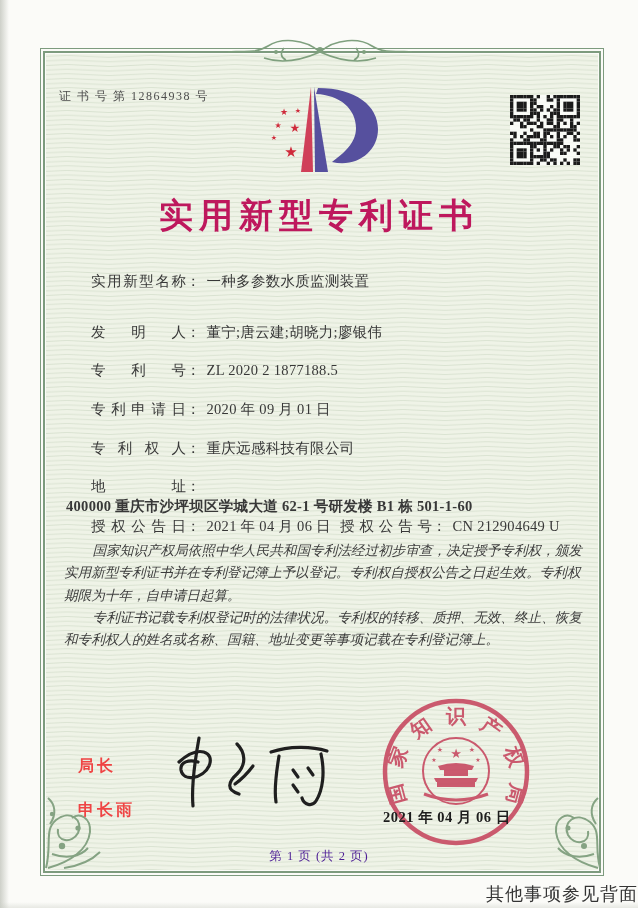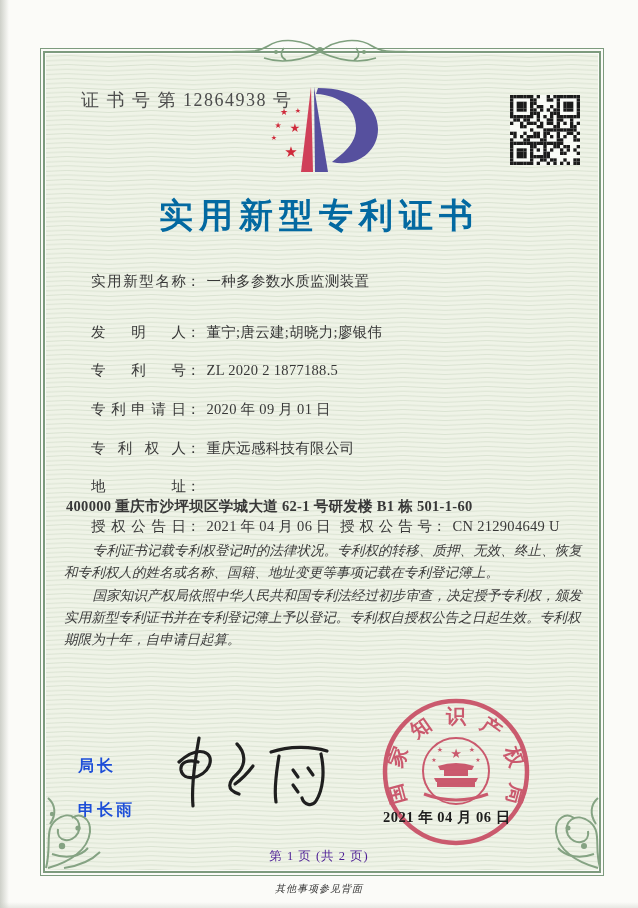--- a/index.html
+++ b/index.html
@@ -9,48 +9,48 @@
     font-family:"Liberation Serif","DejaVu Serif",serif;color:#333;
   }
   .edge-left{position:absolute;left:0;top:0;width:9px;height:100%;
     background:linear-gradient(90deg,#a9ada3,rgba(255,255,255,0));opacity:.55;}
   .edge-bottom{position:absolute;left:0;bottom:0;width:100%;height:6px;
     background:linear-gradient(0deg,#c9ccc3,rgba(255,255,255,0));opacity:.4;}
   .frame{position:absolute;left:40px;top:48px;width:562px;height:826px;
     border:1px solid #7d9b7e;}
   .frame::before{content:"";position:absolute;inset:2px;border:2.5px solid #7d9b7e;z-index:2;pointer-events:none;}
   .guilloche{position:absolute;left:5px;top:5px;z-index:1;}
-  .cert-no{position:absolute;left:81px;top:88px;font-size:18px;letter-spacing:1.5px;color:#4c4c4c;z-index:3;}
+  .cert-no{position:absolute;left:59px;top:88px;font-size:12px;letter-spacing:1.5px;color:#4c4c4c;z-index:3;}
   .logo{position:absolute;left:246px;top:82px;z-index:3;}
   .qr{position:absolute;left:510px;top:95px;z-index:3;}
   .title{position:absolute;left:0;right:0;top:193px;text-align:center;
-    font-size:34px;font-weight:bold;letter-spacing:6px;color:#0369a1;z-index:3;}
+    font-size:34px;font-weight:bold;letter-spacing:6px;color:#be185d;z-index:3;}
   .fields{position:absolute;left:66px;top:272px;width:524px;font-size:14.5px;color:#383838;z-index:3;}
   .frow{position:absolute;left:0;width:524px;}
   .flabel{display:inline-block;width:95px;text-align:justify;text-align-last:justify;vertical-align:top;margin-left:25px;}
   .fcolon{margin-right:6px;}
   .fvalue{letter-spacing:.3px;}
   .fvalue.addr{display:inline-block;width:412px;vertical-align:top;line-height:21.5px;font-weight:bold;}
   .grant{position:absolute;left:249px;top:0;}
   .grant .flabel{width:92px;}
   .paras{position:absolute;left:64px;top:540px;width:524px;z-index:3;
     font-size:13.6px;line-height:22.3px;color:#3c3c3c;font-style:italic;}
   .paras p{margin:0;text-indent:2.1em;}
   .signer{position:absolute;left:78px;z-index:4;font-family:"Liberation Sans","DejaVu Sans",sans-serif;
-    font-weight:bold;font-size:16px;letter-spacing:3px;color:#1d4ed8;}
+    font-weight:bold;font-size:16px;letter-spacing:3px;color:#ef4444;}
   .signer.t1{top:756px;} .signer.t2{top:800px;}
   .signature{position:absolute;left:165px;top:732px;z-index:4;}
   .ornament{position:absolute;z-index:2;}
   .seal{position:absolute;left:366px;top:682px;z-index:4;opacity:.85;}
   .seal-char{font-size:20px;font-weight:bold;text-anchor:middle;
     font-family:"Liberation Serif","DejaVu Serif",serif;}
   .seal-date{position:absolute;left:383px;top:808px;z-index:5;font-size:14.5px;
     font-weight:600;letter-spacing:.5px;color:#1d1d1d;}
   .page-info{position:absolute;left:0;right:0;top:848px;text-align:center;font-size:12.5px;color:#4c1d95;z-index:3;letter-spacing:1px;}
-  .back-note{position:absolute;left:0;right:0;top:882px;text-align:center;font-size:10px;color:#343434;z-index:3;letter-spacing:1px;font-style:italic;}
+  .back-note{position:absolute;left:0;right:0;top:882px;text-align:right;font-size:18px;color:#343434;z-index:3;letter-spacing:1px;}
   .star-glyph{font-family:"DejaVu Sans",sans-serif;text-anchor:middle;}
 </style>
 </head>
 <body>
 
 <div id="paper">
 
   <div class="edge-left"></div>
   <div class="edge-bottom"></div>
 
@@ -364,22 +364,22 @@
     </div>
     <div class="frow" style="top:245px">
       <span class="flabel">授权公告日</span><span class="fcolon">：</span><span class="fvalue">2021 年 04 月 06 日</span>
       <span class="grant">
         <span class="flabel">授权公告号</span><span class="fcolon">：</span><span class="fvalue">CN 212904649 U</span>
       </span>
     </div>
   </div>
 
   <div class="paras">
+    <p>国家知识产权局依照中华人民共和国专利法经过初步审查，决定授予专利权，颁发实用新型专利证书并在专利登记簿上予以登记。专利权自授权公告之日起生效。专利权期限为十年，自申请日起算。</p>
     <p>专利证书记载专利权登记时的法律状况。专利权的转移、质押、无效、终止、恢复和专利权人的姓名或名称、国籍、地址变更等事项记载在专利登记簿上。</p>
-    <p>国家知识产权局依照中华人民共和国专利法经过初步审查，决定授予专利权，颁发实用新型专利证书并在专利登记簿上予以登记。专利权自授权公告之日起生效。专利权期限为十年，自申请日起算。</p>
   </div>
 
   <svg class="ornament" style="left:42px;top:756px" width="100" height="116" viewBox="0 0 100 116">
     <g stroke="#85a383" fill="none" stroke-width="2">
       <path d="M4,112 C10,88 2,74 14,64 C28,53 42,64 36,77 C30,88 14,86 16,73"></path>
       <path d="M6,112 C28,106 46,94 48,76 C49,62 38,56 30,62"></path>
       <path d="M10,98 C24,103 38,101 46,92"></path>
       <path d="M8,68 C15,58 13,48 6,42"></path>
       <path d="M22,112 C36,110 50,104 58,96"></path>
     </g>

